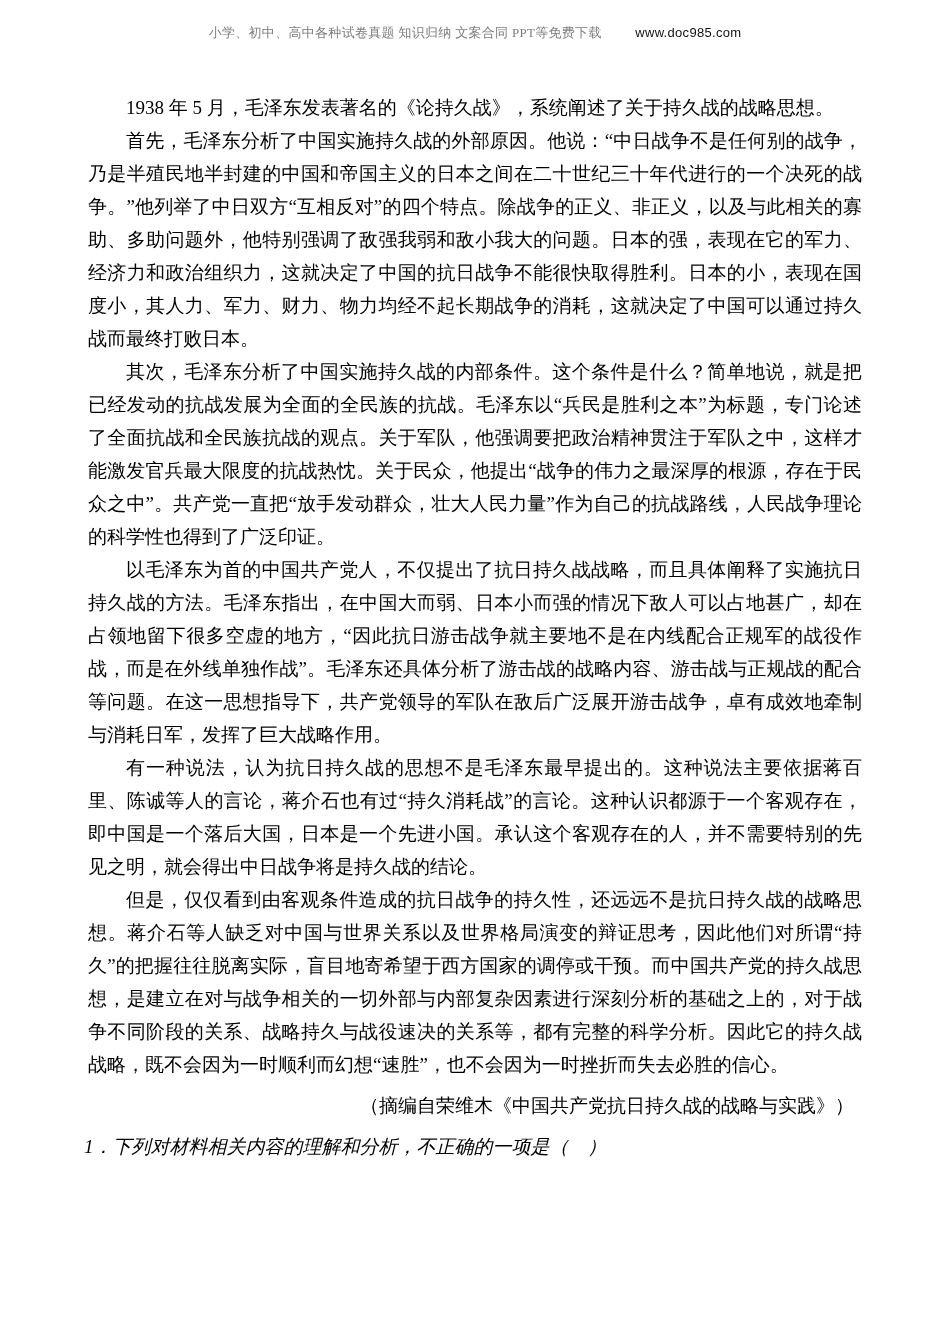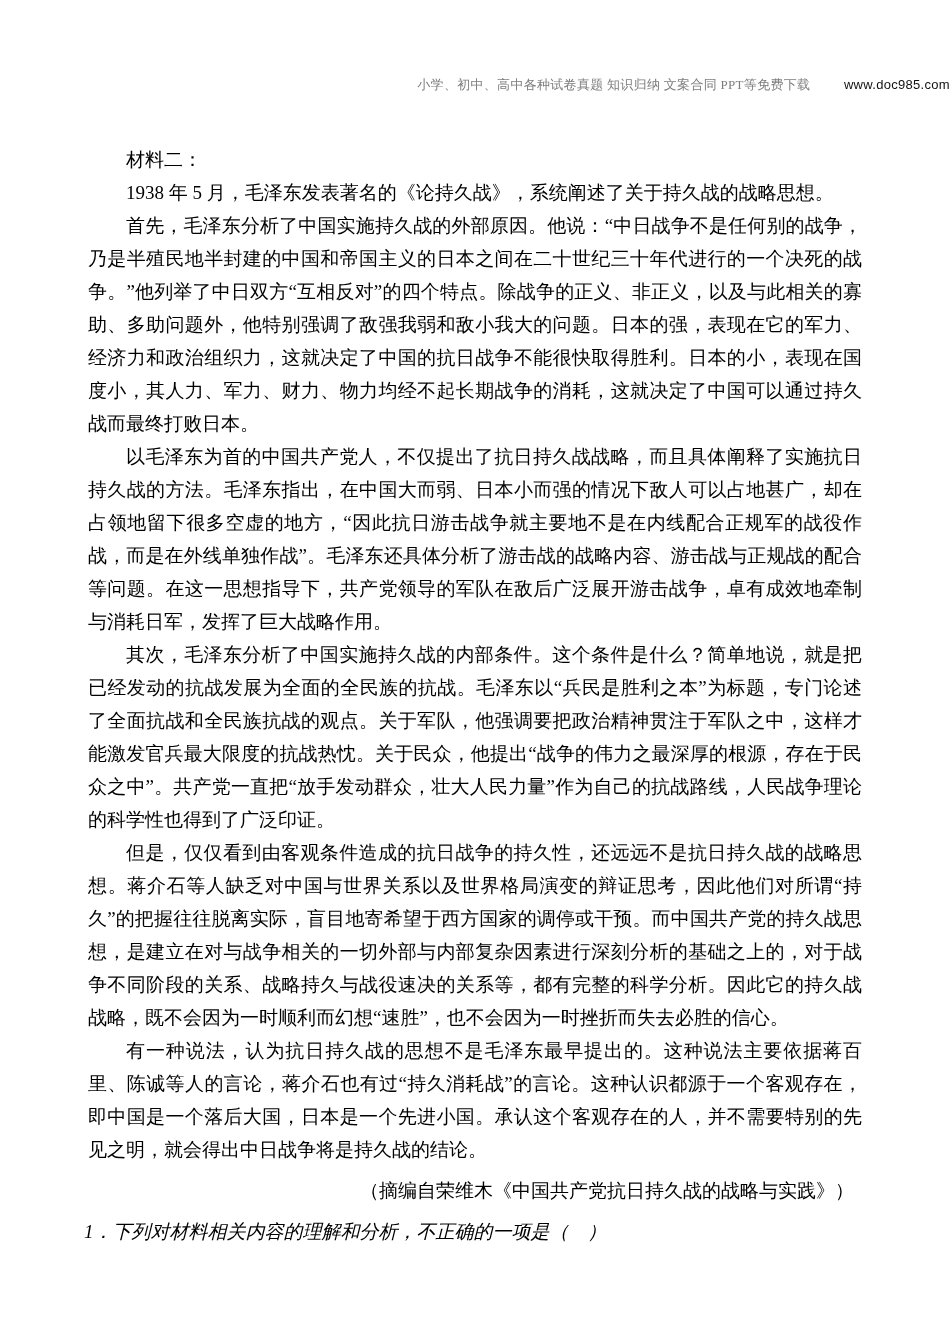--- a/index.html
+++ b/index.html
@@ -11,22 +11,22 @@
     color: #000000;
     font-family: "Liberation Serif", "DejaVu Serif", serif;
     overflow: hidden;
   }
   .page {
     width: 950px;
     height: 1344px;
     position: relative;
   }
   .site-header {
-    padding-top: 76px;
-    text-align: right;
+    padding-top: 24px;
+    text-align: center;
     font-size: 13px;
     line-height: 17px;
     color: #7d7d7d;
     letter-spacing: 0.3px;
     white-space: nowrap;
   }
   .site-header .site-link {
     color: #111111;
     text-decoration: none;
     margin-left: 30px;
@@ -62,24 +62,23 @@
 <body>
 
 <div class="page">
 
   <div class="site-header">
     <span class="promo">小学、初中、高中各种试卷真题 知识归纳 文案合同 PPT等免费下载</span>
     <a class="site-link" href="#">www.doc985.com</a>
   </div>
 
   <div class="content">
-    <p class="para">材料二：</p>
     <p class="para">1938 年 5 月，毛泽东发表著名的《论持久战》，系统阐述了关于持久战的战略思想。</p>
     <p class="para">首先，毛泽东分析了中国实施持久战的外部原因。他说：“中日战争不是任何别的战争，乃是半殖民地半封建的中国和帝国主义的日本之间在二十世纪三十年代进行的一个决死的战争。”他列举了中日双方“互相反对”的四个特点。除战争的正义、非正义，以及与此相关的寡助、多助问题外，他特别强调了敌强我弱和敌小我大的问题。日本的强，表现在它的军力、经济力和政治组织力，这就决定了中国的抗日战争不能很快取得胜利。日本的小，表现在国度小，其人力、军力、财力、物力均经不起长期战争的消耗，这就决定了中国可以通过持久战而最终打败日本。</p>
+    <p class="para">其次，毛泽东分析了中国实施持久战的内部条件。这个条件是什么？简单地说，就是把已经发动的抗战发展为全面的全民族的抗战。毛泽东以“兵民是胜利之本”为标题，专门论述了全面抗战和全民族抗战的观点。关于军队，他强调要把政治精神贯注于军队之中，这样才能激发官兵最大限度的抗战热忱。关于民众，他提出“战争的伟力之最深厚的根源，存在于民众之中”。共产党一直把“放手发动群众，壮大人民力量”作为自己的抗战路线，人民战争理论的科学性也得到了广泛印证。</p>
     <p class="para">以毛泽东为首的中国共产党人，不仅提出了抗日持久战战略，而且具体阐释了实施抗日持久战的方法。毛泽东指出，在中国大而弱、日本小而强的情况下敌人可以占地甚广，却在占领地留下很多空虚的地方，“因此抗日游击战争就主要地不是在内线配合正规军的战役作战，而是在外线单独作战”。毛泽东还具体分析了游击战的战略内容、游击战与正规战的配合等问题。在这一思想指导下，共产党领导的军队在敌后广泛展开游击战争，卓有成效地牵制与消耗日军，发挥了巨大战略作用。</p>
-    <p class="para">其次，毛泽东分析了中国实施持久战的内部条件。这个条件是什么？简单地说，就是把已经发动的抗战发展为全面的全民族的抗战。毛泽东以“兵民是胜利之本”为标题，专门论述了全面抗战和全民族抗战的观点。关于军队，他强调要把政治精神贯注于军队之中，这样才能激发官兵最大限度的抗战热忱。关于民众，他提出“战争的伟力之最深厚的根源，存在于民众之中”。共产党一直把“放手发动群众，壮大人民力量”作为自己的抗战路线，人民战争理论的科学性也得到了广泛印证。</p>
+    <p class="para">有一种说法，认为抗日持久战的思想不是毛泽东最早提出的。这种说法主要依据蒋百里、陈诚等人的言论，蒋介石也有过“持久消耗战”的言论。这种认识都源于一个客观存在，即中国是一个落后大国，日本是一个先进小国。承认这个客观存在的人，并不需要特别的先见之明，就会得出中日战争将是持久战的结论。</p>
     <p class="para">但是，仅仅看到由客观条件造成的抗日战争的持久性，还远远不是抗日持久战的战略思想。蒋介石等人缺乏对中国与世界关系以及世界格局演变的辩证思考，因此他们对所谓“持久”的把握往往脱离实际，盲目地寄希望于西方国家的调停或干预。而中国共产党的持久战思想，是建立在对与战争相关的一切外部与内部复杂因素进行深刻分析的基础之上的，对于战争不同阶段的关系、战略持久与战役速决的关系等，都有完整的科学分析。因此它的持久战战略，既不会因为一时顺利而幻想“速胜”，也不会因为一时挫折而失去必胜的信心。</p>
-    <p class="para">有一种说法，认为抗日持久战的思想不是毛泽东最早提出的。这种说法主要依据蒋百里、陈诚等人的言论，蒋介石也有过“持久消耗战”的言论。这种认识都源于一个客观存在，即中国是一个落后大国，日本是一个先进小国。承认这个客观存在的人，并不需要特别的先见之明，就会得出中日战争将是持久战的结论。</p>
     <p class="attribution">（摘编自荣维木《中国共产党抗日持久战的战略与实践》）</p>
     <p class="question">1．下列对材料相关内容的理解和分析，不正确的一项是（　）</p>
   </div>
 
 </div>
 
 </body></html>

